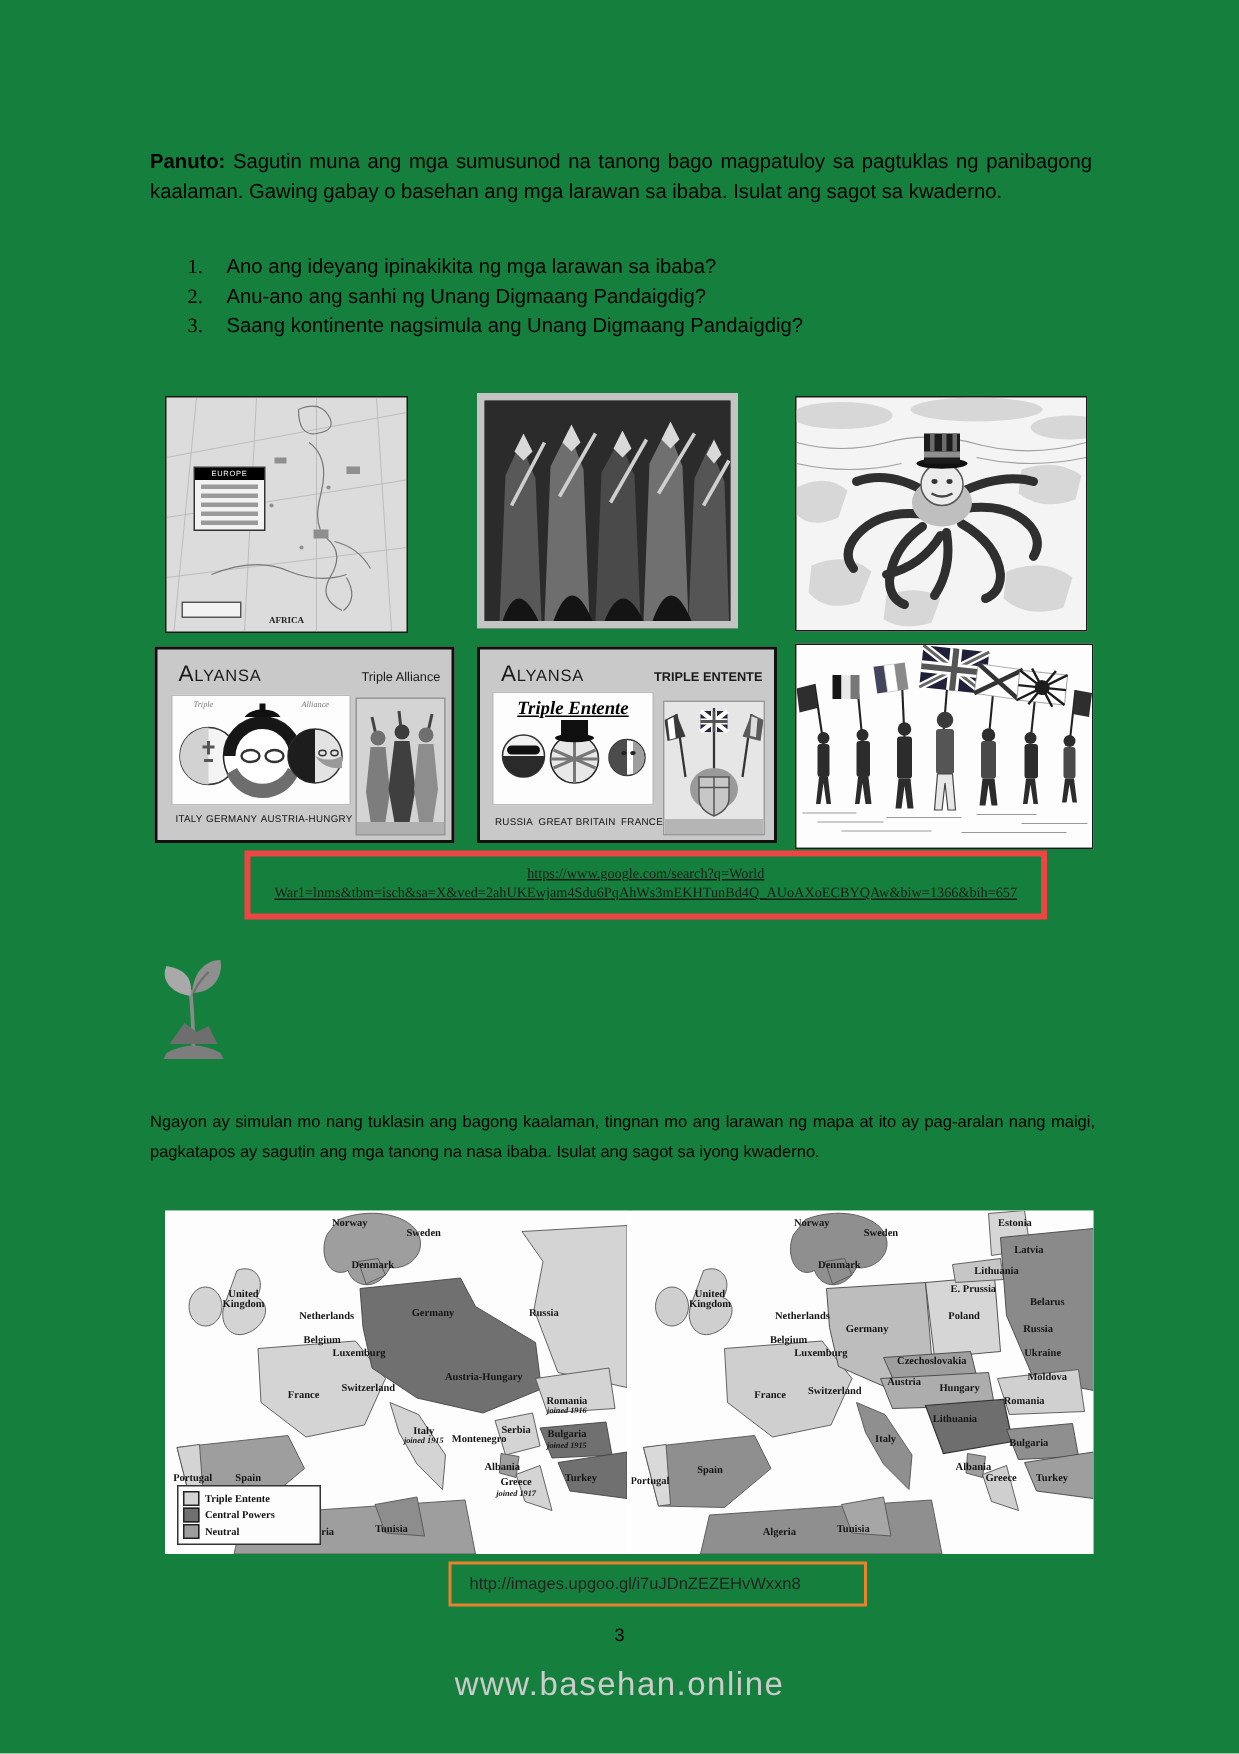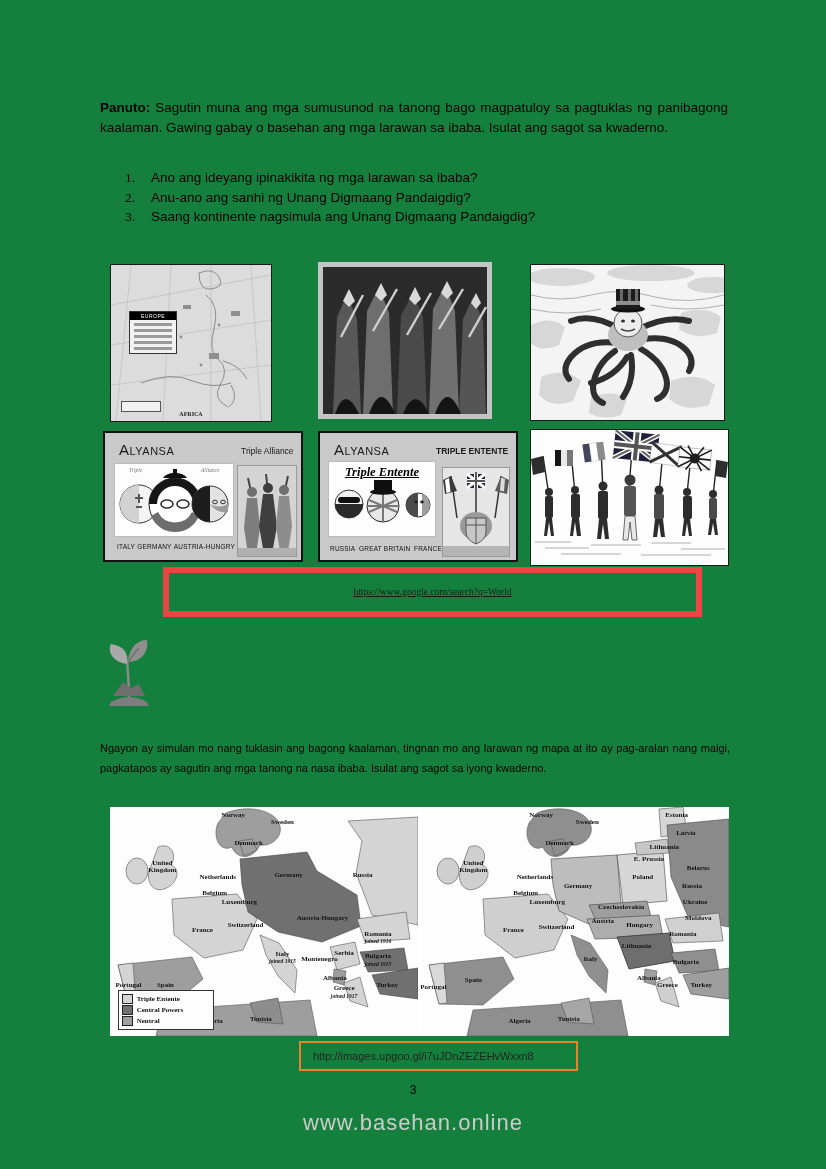--- a/index.html
+++ b/index.html
@@ -31,21 +31,21 @@
   
   .poster-title{position:absolute;left:14px;top:8px;font-size:15px;font-variant:small-caps;letter-spacing:.5px;color:#1a1a1a;}
   .poster-cap{position:absolute;top:13px;font-size:8.5px;color:#1a1a1a;}
   .white-panel{position:absolute;background:#fdfdfd;border:1px solid #bbb;}
   .ball-caption{position:absolute;font:italic 5.5px "Liberation Serif",serif;color:#777;}
   .countries-row{position:absolute;display:flex;justify-content:space-between;font-size:6.5px;letter-spacing:.2px;color:#111;}
   .entente-script{text-align:center;font:bold italic 12.5px "Liberation Serif",serif;text-decoration:underline;margin-top:3px;}
   .side-panel{position:absolute;background:#b9b9b9;border:1px solid #999;}
 
   
-  .link-box{left:163px;top:567px;width:527px;height:38px;border:6px solid #ef4444;
+  .link-box{left:163px;top:567px;width:527px;height:38px;border:4px solid #ef4444;
             display:flex;flex-direction:column;justify-content:center;text-align:center;
             font-family:"Liberation Serif",serif;font-size:9.5px;line-height:13px;color:#1a1a1a;}
   .link-box a{color:#1a1a1a;text-decoration:underline;word-break:break-all;padding:0 6px;}
 
   
   .tuk-head{left:160px;top:644px;font:bold italic 34px "DejaVu Serif",serif;color:#111;}
 
   
   .maps-fig{left:110px;top:807px;width:619px;height:229px;background:#fff;}
   .map-half{position:absolute;top:0;height:229px;overflow:hidden;}
@@ -390,20 +390,21 @@
             <circle cx="182" cy="64" r="4"></circle>
             <rect x="178" y="68" width="8" height="21" rx="2" fill="#4a4a4a"></rect>
             <path d="M179,89 l-2,16 h3 l2,-12 2,12 h3 l-2,-16 z"></path>
           </g>
       </g>
     </svg>
   </div>
 
   <div class="abs link-box">
     <a href="#">https://www.google.com/search?q=World</a>
+    <a href="#">War1=lnms&amp;tbm=isch&amp;sa=X&amp;ved=2ahUKEwjam4Sdu6PqAhWs3mEKHTunBd4Q_AUoAXoECBYQAw&amp;biw=1366&amp;bih=657</a>
   </div>
 
   <div class="abs" style="left:103px;top:638px;width:52px;height:70px;">
     <svg width="52" height="70" viewBox="0 0 52 70">
       <path d="M26,64 C26,44 25,34 24,22" stroke="#8a8a8a" stroke-width="2.5" fill="none"></path>
       <path d="M24,26 C10,24 4,14 8,6 C20,8 26,14 24,26 Z" fill="#a9a9a9"></path>
       <path d="M25,24 C26,10 34,2 44,2 C46,14 38,24 25,24 Z" fill="#8f8f8f"></path>
       <path d="M36,10 C32,14 28,19 26,24" stroke="#6e6e6e" stroke-width="1.4" fill="none"></path>
       <path d="M10,58 L42,58 L36,46 L28,50 L20,44 Z" fill="#6e6e6e"></path>
       <path d="M8,64 q18,-10 36,0 l2,4 H6 Z" fill="#7d7d7d"></path>

